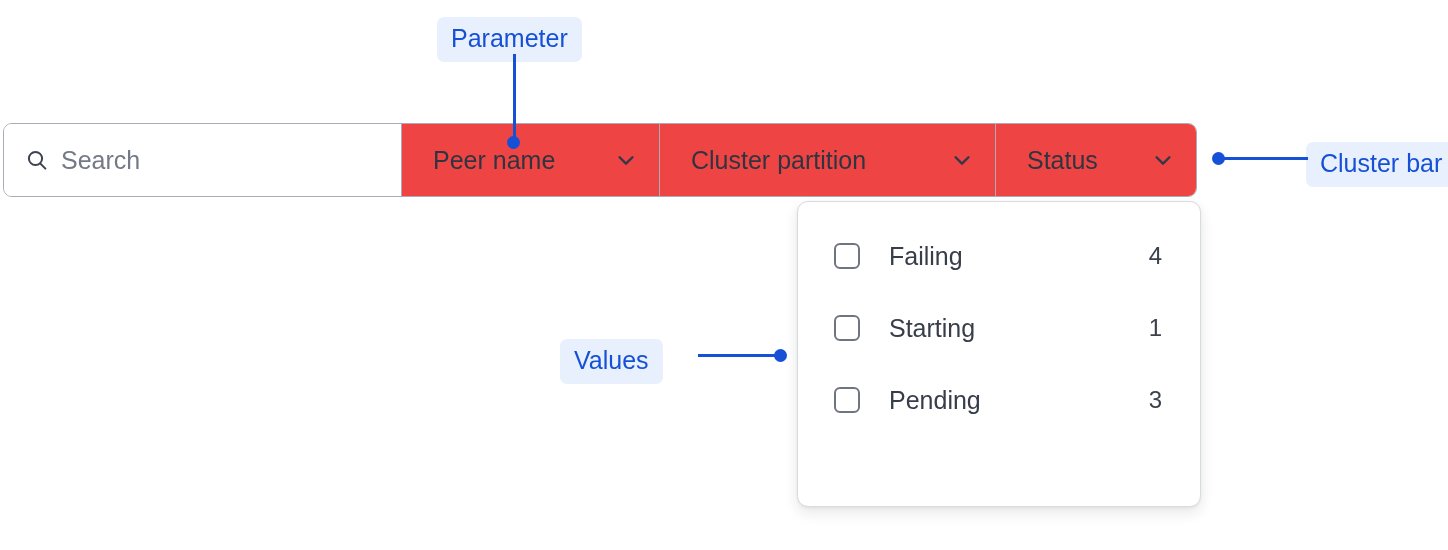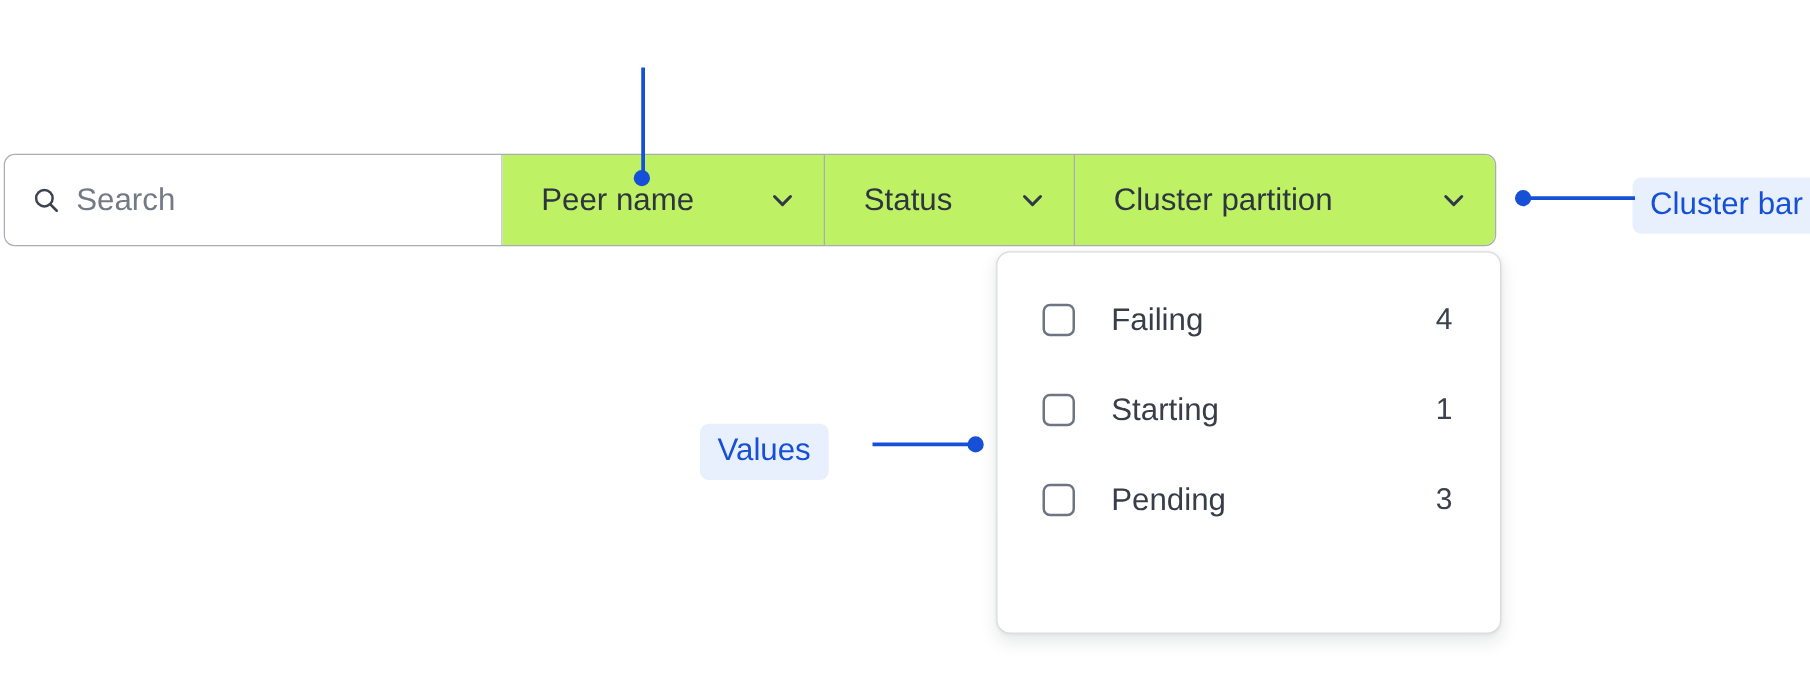--- a/index.html
+++ b/index.html
@@ -67,21 +67,21 @@
   }
   .search-input::placeholder {
     color: #737985;
     opacity: 1;
   }
 
   .dd-segment {
     display: flex;
     align-items: center;
     justify-content: space-between;
-    background: #bef264;
+    background: #ef4444;
     border-right: 1px solid #a9abb6;
     box-sizing: border-box;
     padding: 0 22px 0 31px;
     cursor: pointer;
     gap: 8px;
   }
   .dd-segment:last-child {
     border-right: 0;
     border-radius: 0 8px 8px 0;
   }
@@ -188,38 +188,38 @@
 
     <div class="dd-segment" style="width:258px;">
       <span class="dd-label">Peer name</span>
       <span class="chev">
         <svg viewBox="0 0 24 24" width="22" height="22" fill="none" stroke="#32384a" stroke-width="2.6" stroke-linecap="round" stroke-linejoin="round">
           <polyline points="5,9 12,16 19,9"></polyline>
         </svg>
       </span>
     </div>
 
+    <div class="dd-segment" style="width:336px;">
+      <span class="dd-label">Cluster partition</span>
+      <span class="chev">
+        <svg viewBox="0 0 24 24" width="22" height="22" fill="none" stroke="#32384a" stroke-width="2.6" stroke-linecap="round" stroke-linejoin="round">
+          <polyline points="5,9 12,16 19,9"></polyline>
+        </svg>
+      </span>
+    </div>
+
     <div class="dd-segment" style="flex:1 1 auto;">
       <span class="dd-label">Status</span>
       <span class="chev">
         <svg viewBox="0 0 24 24" width="22" height="22" fill="none" stroke="#32384a" stroke-width="2.6" stroke-linecap="round" stroke-linejoin="round">
           <polyline points="5,9 12,16 19,9"></polyline>
         </svg>
       </span>
     </div>
 
-    <div class="dd-segment" style="width:336px;">
-      <span class="dd-label">Cluster partition</span>
-      <span class="chev">
-        <svg viewBox="0 0 24 24" width="22" height="22" fill="none" stroke="#32384a" stroke-width="2.6" stroke-linecap="round" stroke-linejoin="round">
-          <polyline points="5,9 12,16 19,9"></polyline>
-        </svg>
-      </span>
-    </div>
-
   </div>
 
   <div class="dropdown-panel">
 
     <div class="opt-row">
       <span class="cbox"></span>
       <span class="opt-label">Failing</span>
       <span class="opt-count">4</span>
     </div>
 
@@ -231,20 +231,21 @@
     </div>
 
     <div class="opt-row">
       <span class="cbox"></span>
       <span class="opt-label">Pending</span>
       <span class="opt-count">3</span>
     </div>
 
   </div>
 
+  <div class="ann-badge" style="left:437px; top:17px;">Parameter</div>
   <div class="ann-line-v" style="left:513px; top:54px; height:88px;"></div>
   <div class="ann-dot" style="left:507px; top:136px;"></div>
 
   <div class="ann-badge" style="left:560px; top:339px;">Values</div>
   <div class="ann-line-h" style="left:698px; top:354px; width:84px;"></div>
   <div class="ann-dot" style="left:774px; top:349px;"></div>
 
   <div class="ann-badge" style="left:1306px; top:142px;">Cluster bar</div>
   <div class="ann-line-h" style="left:1219px; top:157px; width:89px;"></div>
   <div class="ann-dot" style="left:1212px; top:152px;"></div>

